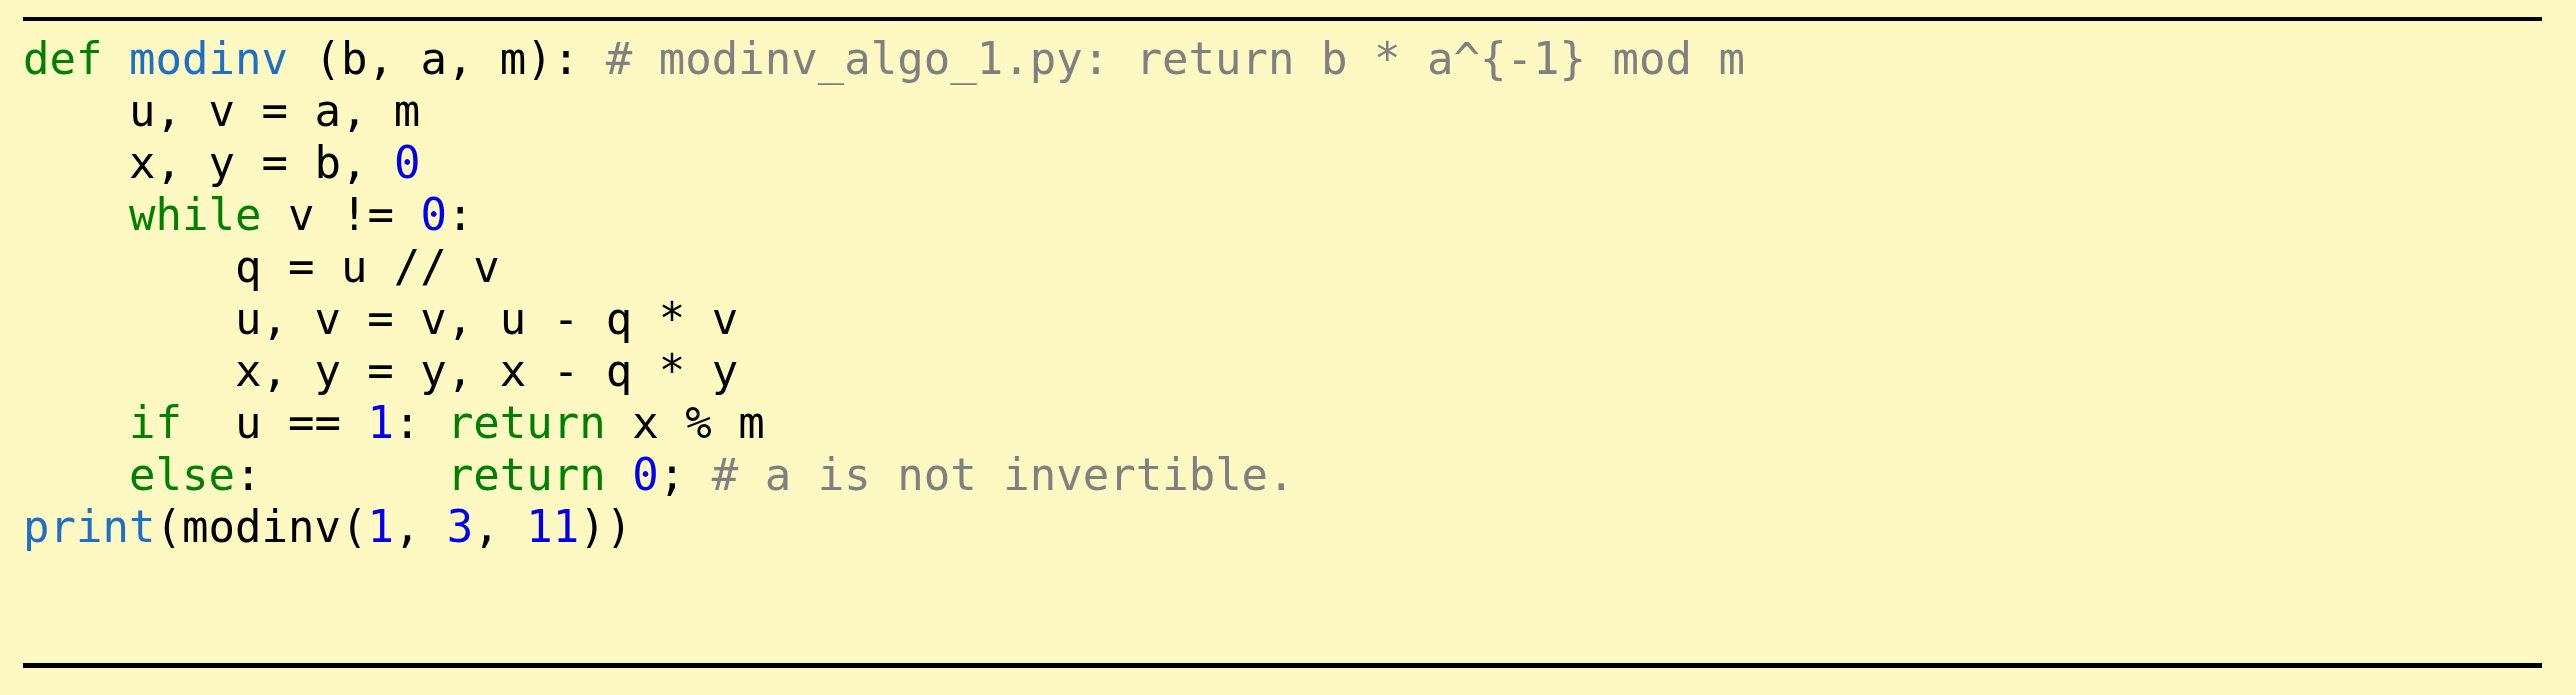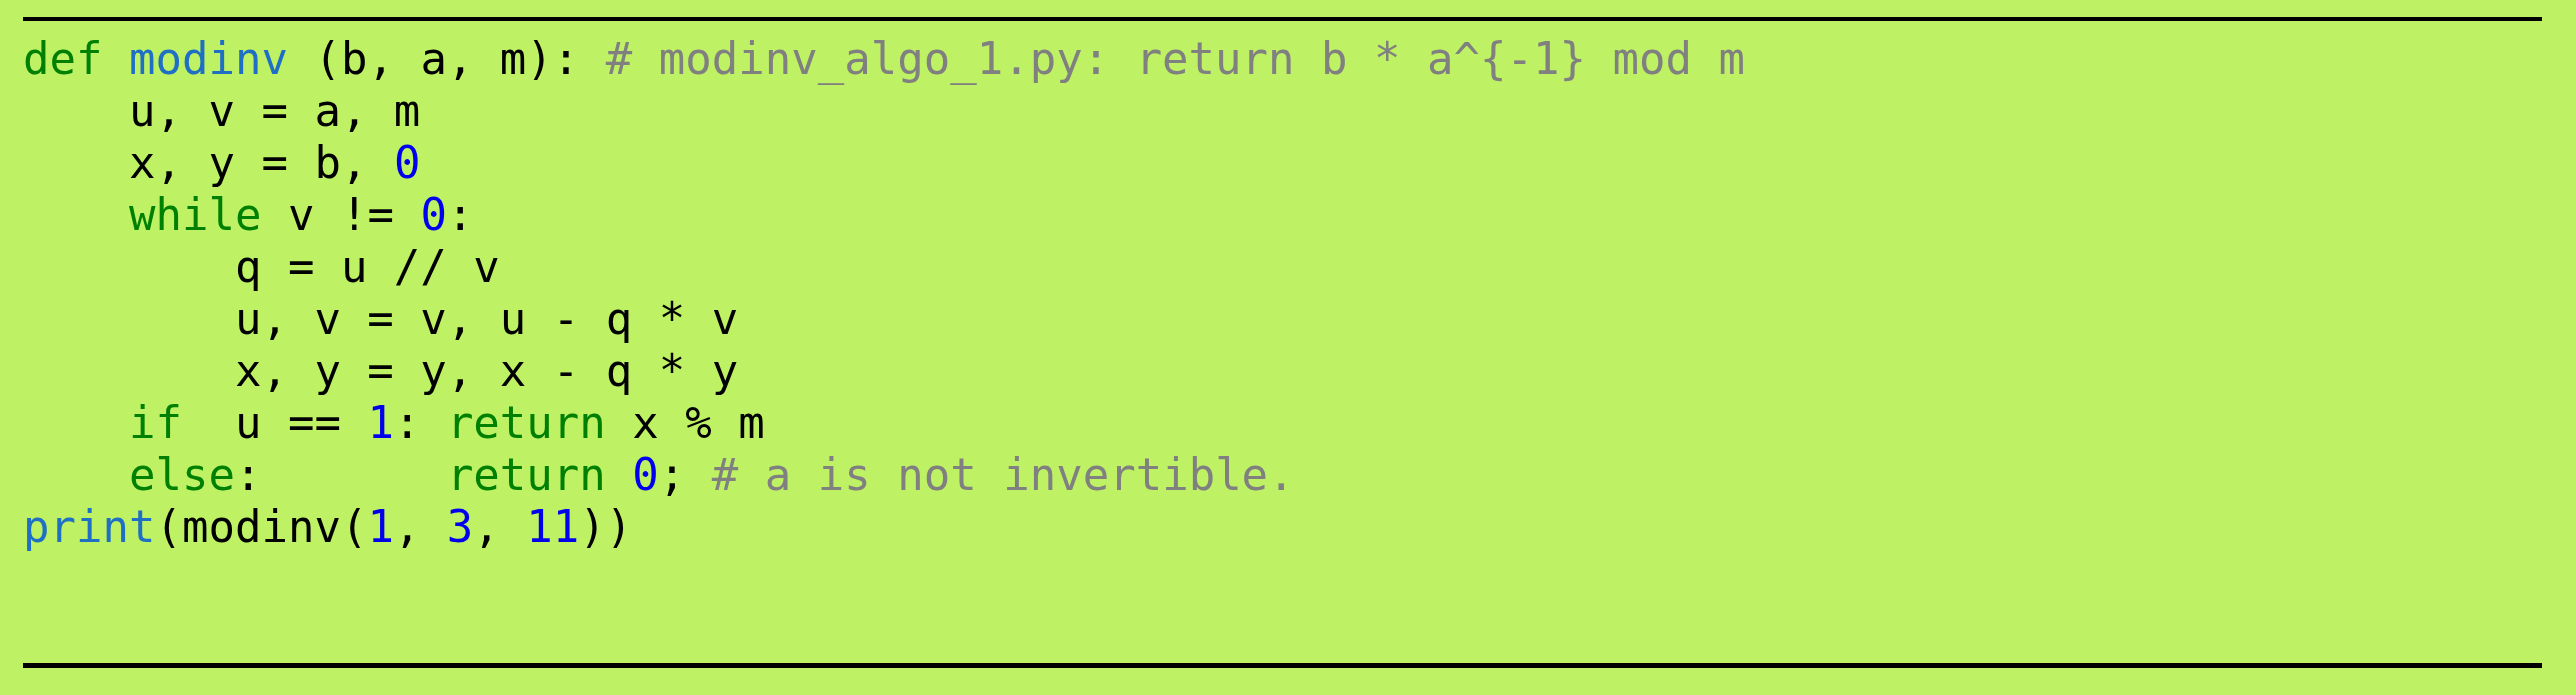--- a/index.html
+++ b/index.html
@@ -12,21 +12,21 @@
     width: 2576px;
     height: 695px;
     overflow: hidden;
     font-family: "DejaVu Sans Mono", "Liberation Mono", monospace;
   }
 
   #listing-figure {
     position: relative;
     width: 2576px;
     height: 695px;
-    background: #bef264;
+    background: #fef9c3;
     box-sizing: border-box;
   }
 
   .rule {
     position: absolute;
     left: 23px;
     width: 2519px;
     height: 4.8px;
     background: #000000;
   }

